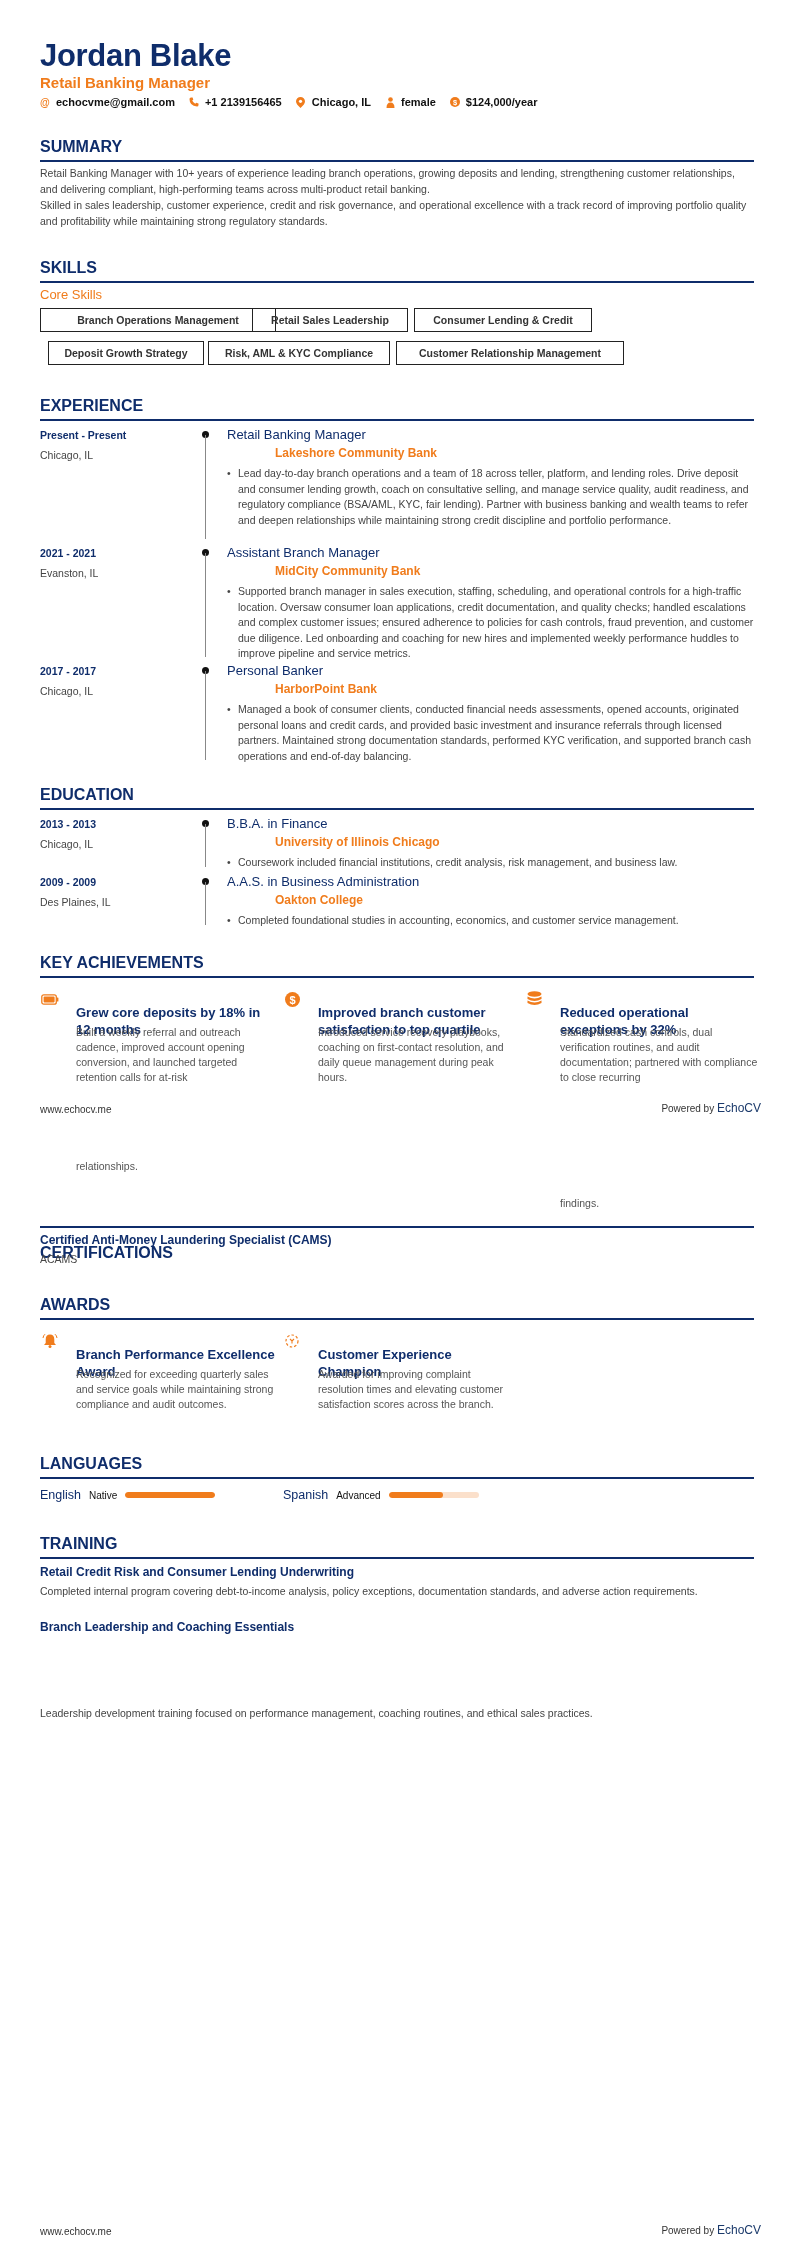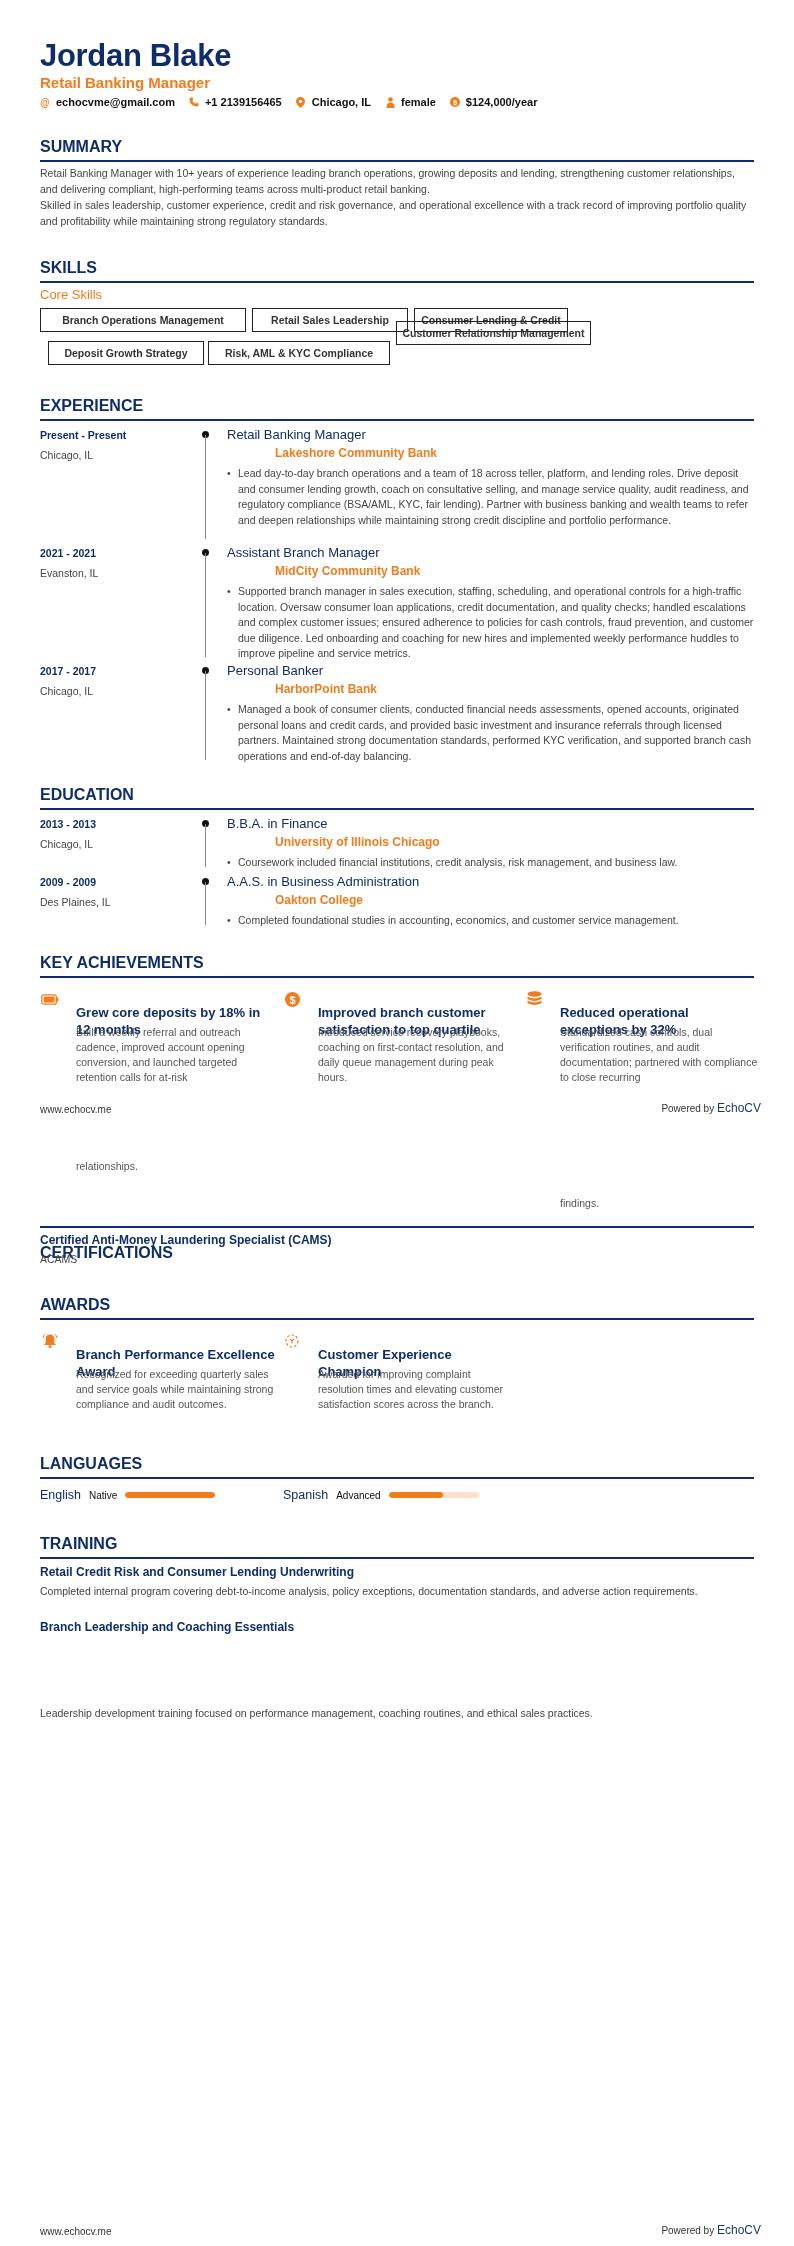--- a/index.html
+++ b/index.html
@@ -105,26 +105,26 @@
   </div>
 
   <div class="section-title" style="top:138px;">SUMMARY</div>
   <div class="section-rule" style="top:160px;"></div>
   <div class="para" style="top:166px;">Retail Banking Manager with 10+ years of experience leading branch operations, growing deposits and lending, strengthening customer relationships, and delivering compliant, high-performing teams across multi-product retail banking.</div>
   <div class="para" style="top:198px;">Skilled in sales leadership, customer experience, credit and risk governance, and operational excellence with a track record of improving portfolio quality and profitability while maintaining strong regulatory standards.</div>
 
   <div class="section-title" style="top:259px;">SKILLS</div>
   <div class="section-rule" style="top:281px;"></div>
   <div class="subhead" style="top:287px;">Core Skills</div>
-  <div class="chip" style="left:40px; top:308px; width:206px;text-align:right;">Branch Operations Management</div>
+  <div class="chip" style="left:40px; top:308px; width:236px;text-align:right;">Branch Operations Management</div>
   <div class="chip" style="left:252px; top:308px; width:156px;">Retail Sales Leadership</div>
-  <div class="chip" style="left:414px; top:308px; width:154px;">Consumer Lending &amp; Credit</div>
+  <div class="chip" style="left:414px; top:308px; width:178px;">Consumer Lending &amp; Credit</div>
   <div class="chip" style="left:40px; top:341px; width:156px;margin-left:8px;">Deposit Growth Strategy</div>
   <div class="chip" style="left:208px; top:341px; width:182px;">Risk, AML &amp; KYC Compliance</div>
-  <div class="chip" style="left:396px; top:321px; width:195px;">Customer Relationship Management</div>
+  <div class="chip" style="left:396px; top:341px; width:228px;">Customer Relationship Management</div>
 
   <div class="section-title" style="top:397px;">EXPERIENCE</div>
   <div class="section-rule" style="top:419px;"></div>
 
   <div class="entry" style="top:429px;">
     <div class="e-date">Present - Present</div>
     <div class="e-loc">Chicago, IL</div>
     <div class="e-dot"></div>
     <div class="e-line" style="height:104px;"></div>
     <div class="e-role">Retail Banking Manager</div>

